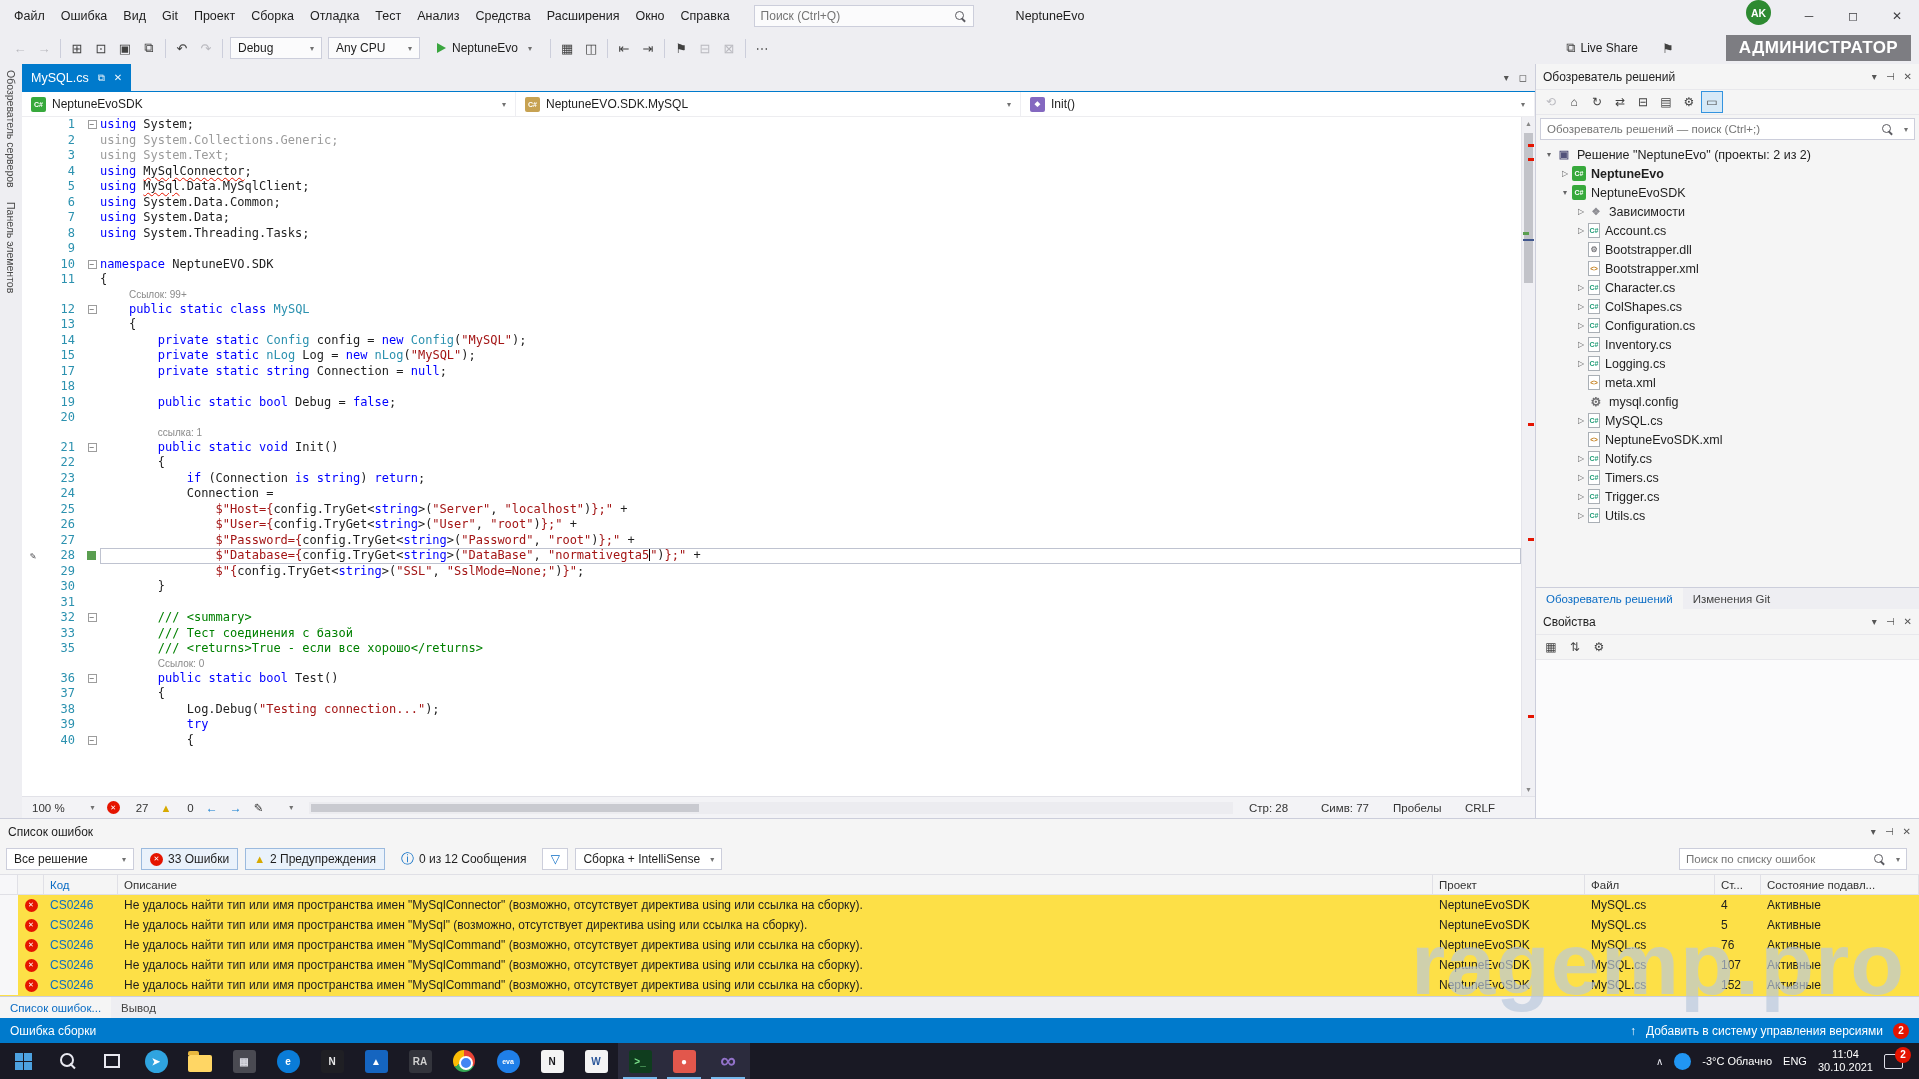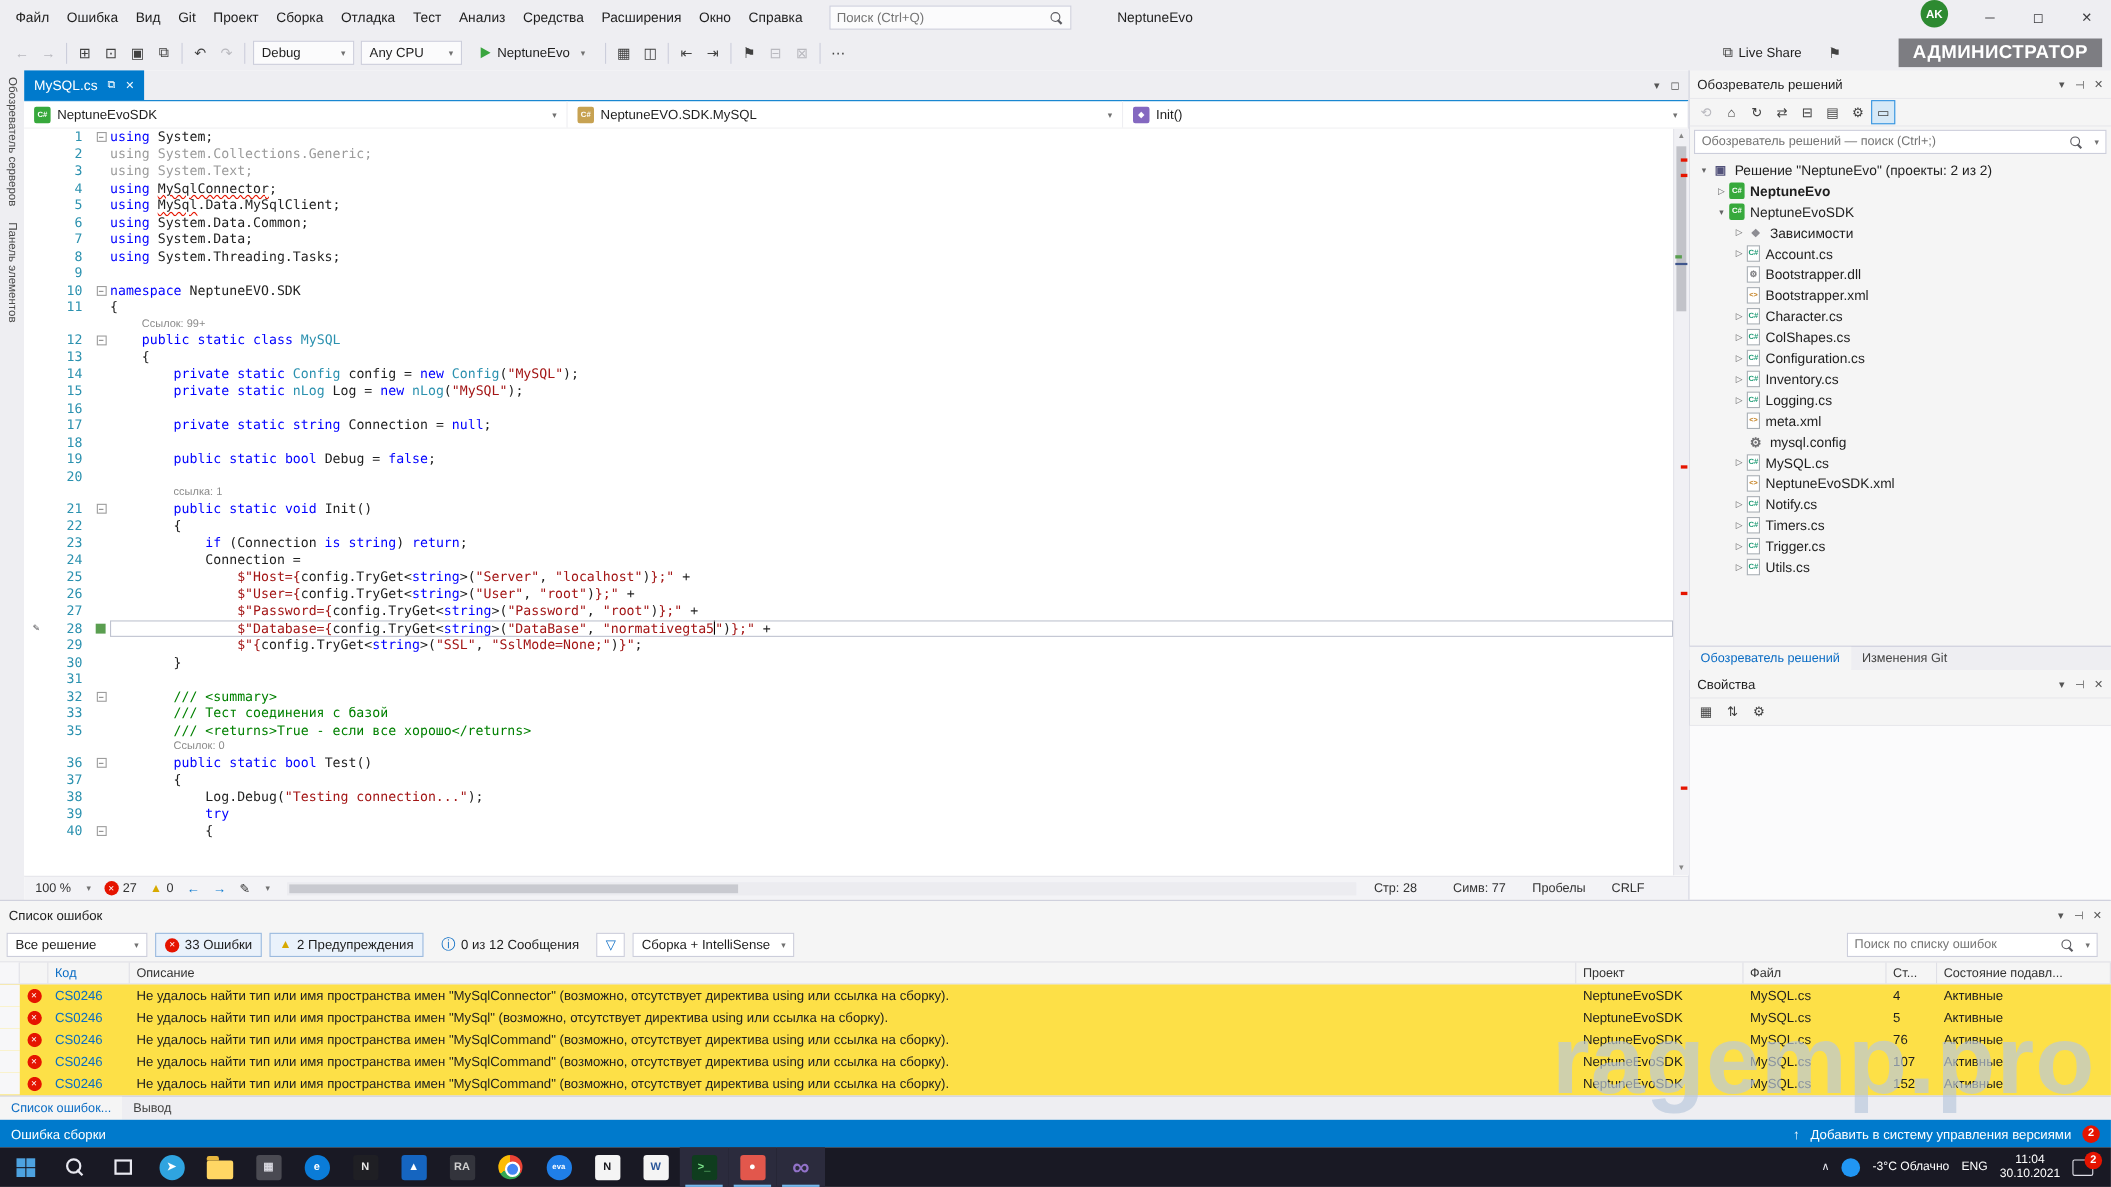--- a/index.html
+++ b/index.html
@@ -72,21 +72,21 @@
 .caret{display:inline-block;width:1px;height:13px;background:#000;vertical-align:-2px}
 .vscroll{position:absolute;top:0;right:0;bottom:0;width:14px;background:#f0f0f4;border-left:1px solid #e4e4ea}
 .varrow{position:absolute;left:0;width:13px;height:13px;font-size:7px;color:#868686;text-align:center;line-height:13px}
 .vthumb{position:absolute;left:2px;right:2px;top:16px;height:150px;background:#c2c3c9}
 .vmark{position:absolute;right:1px;width:6px;height:3px;background:#e51400}
 .vmark.grn{background:#5a9e50;left:1px;right:auto}
 .vmark.drk{background:#40568d;left:1px;width:11px;height:2px}
 
 
 .bstrip{height:22px;background:#f3f3f6;display:flex;align-items:center;border-top:1px solid #e2e2e8;font-size:11.5px;color:#333;flex:0 0 auto;padding:0 4px}
-.bs-item{padding:0 6px;display:flex;align-items:center;gap:4px;white-space:nowrap}
+.bs-item{padding:0 6px;display:flex;align-items:center;gap:16px;white-space:nowrap}
 .errball{width:13px;height:13px;border-radius:50%;background:#e51400;color:#fff;font-size:7px;display:inline-flex;align-items:center;justify-content:center;flex:0 0 auto}
 .warntri{color:#d7a900;font-size:11px}
 .bluearr{color:#0a79cf;font-size:12px}
 .hscroll{flex:1;height:12px;margin:0 10px;background:#ececf0;position:relative}
 .hthumb{position:absolute;left:2px;top:2px;width:42%;height:8px;background:#c9cad0}
 .bs-right{display:flex;align-items:center}
 .bs-right .bs-item{min-width:72px}
 
 
 .rpanel{width:384px;background:#f5f5f5;display:flex;flex-direction:column;border-left:1px solid #cccedb;flex:0 0 auto}
@@ -310,21 +310,20 @@
             <div class="code-row"><span class="mg"></span><span class="ln">7</span><span class="fold"></span><span class="ct"><span class="tk-k">using</span><span class="tk-p"> System.Data;</span></span></div>
             <div class="code-row"><span class="mg"></span><span class="ln">8</span><span class="fold"></span><span class="ct"><span class="tk-k">using</span><span class="tk-p"> System.Threading.Tasks;</span></span></div>
             <div class="code-row"><span class="mg"></span><span class="ln">9</span><span class="fold"></span><span class="ct"></span></div>
             <div class="code-row"><span class="mg"></span><span class="ln">10</span><span class="fold"><span class="foldbox">−</span></span><span class="ct"><span class="tk-k">namespace</span><span class="tk-p"> NeptuneEVO.SDK</span></span></div>
             <div class="code-row"><span class="mg"></span><span class="ln">11</span><span class="fold"></span><span class="ct"><span class="tk-p">{</span></span></div>
             <div class="code-row lensrow"><span class="mg"></span><span class="ln"></span><span class="fold"></span><span class="ct lens" style="padding-left: 28.92px;">Ссылок: 99+</span></div>
             <div class="code-row"><span class="mg"></span><span class="ln">12</span><span class="fold"><span class="foldbox">−</span></span><span class="ct"><span class="tk-p">    </span><span class="tk-k">public</span><span class="tk-p"> </span><span class="tk-k">static</span><span class="tk-p"> </span><span class="tk-k">class</span><span class="tk-p"> </span><span class="tk-t">MySQL</span></span></div>
             <div class="code-row"><span class="mg"></span><span class="ln">13</span><span class="fold"></span><span class="ct"><span class="tk-p">    {</span></span></div>
             <div class="code-row"><span class="mg"></span><span class="ln">14</span><span class="fold"></span><span class="ct"><span class="tk-p">        </span><span class="tk-k">private</span><span class="tk-p"> </span><span class="tk-k">static</span><span class="tk-p"> </span><span class="tk-t">Config</span><span class="tk-p"> config = </span><span class="tk-k">new</span><span class="tk-p"> </span><span class="tk-t">Config</span><span class="tk-p">(</span><span class="tk-s">"MySQL"</span><span class="tk-p">);</span></span></div>
             <div class="code-row"><span class="mg"></span><span class="ln">15</span><span class="fold"></span><span class="ct"><span class="tk-p">        </span><span class="tk-k">private</span><span class="tk-p"> </span><span class="tk-k">static</span><span class="tk-p"> </span><span class="tk-t">nLog</span><span class="tk-p"> Log = </span><span class="tk-k">new</span><span class="tk-p"> </span><span class="tk-t">nLog</span><span class="tk-p">(</span><span class="tk-s">"MySQL"</span><span class="tk-p">);</span></span></div>
-            <div class="code-row"><span class="mg"></span><span class="ln">16</span><span class="fold"></span><span class="ct"></span></div>
             <div class="code-row"><span class="mg"></span><span class="ln">17</span><span class="fold"></span><span class="ct"><span class="tk-p">        </span><span class="tk-k">private</span><span class="tk-p"> </span><span class="tk-k">static</span><span class="tk-p"> </span><span class="tk-k">string</span><span class="tk-p"> Connection = </span><span class="tk-k">null</span><span class="tk-p">;</span></span></div>
             <div class="code-row"><span class="mg"></span><span class="ln">18</span><span class="fold"></span><span class="ct"></span></div>
             <div class="code-row"><span class="mg"></span><span class="ln">19</span><span class="fold"></span><span class="ct"><span class="tk-p">        </span><span class="tk-k">public</span><span class="tk-p"> </span><span class="tk-k">static</span><span class="tk-p"> </span><span class="tk-k">bool</span><span class="tk-p"> Debug = </span><span class="tk-k">false</span><span class="tk-p">;</span></span></div>
             <div class="code-row"><span class="mg"></span><span class="ln">20</span><span class="fold"></span><span class="ct"></span></div>
             <div class="code-row lensrow"><span class="mg"></span><span class="ln"></span><span class="fold"></span><span class="ct lens" style="padding-left: 57.84px;">ссылка: 1</span></div>
             <div class="code-row"><span class="mg"></span><span class="ln">21</span><span class="fold"><span class="foldbox">−</span></span><span class="ct"><span class="tk-p">        </span><span class="tk-k">public</span><span class="tk-p"> </span><span class="tk-k">static</span><span class="tk-p"> </span><span class="tk-k">void</span><span class="tk-p"> Init()</span></span></div>
             <div class="code-row"><span class="mg"></span><span class="ln">22</span><span class="fold"></span><span class="ct"><span class="tk-p">        {</span></span></div>
             <div class="code-row"><span class="mg"></span><span class="ln">23</span><span class="fold"></span><span class="ct"><span class="tk-p">            </span><span class="tk-k">if</span><span class="tk-p"> (Connection </span><span class="tk-k">is</span><span class="tk-p"> </span><span class="tk-k">string</span><span class="tk-p">) </span><span class="tk-k">return</span><span class="tk-p">;</span></span></div>
             <div class="code-row"><span class="mg"></span><span class="ln">24</span><span class="fold"></span><span class="ct"><span class="tk-p">            Connection =</span></span></div>
             <div class="code-row"><span class="mg"></span><span class="ln">25</span><span class="fold"></span><span class="ct"><span class="tk-p">                </span><span class="tk-s">$"Host={</span><span class="tk-p">config.TryGet&lt;</span><span class="tk-k">string</span><span class="tk-p">&gt;(</span><span class="tk-s">"Server"</span><span class="tk-p">, </span><span class="tk-s">"localhost"</span><span class="tk-p">)</span><span class="tk-s">};"</span><span class="tk-p"> +</span></span></div>

